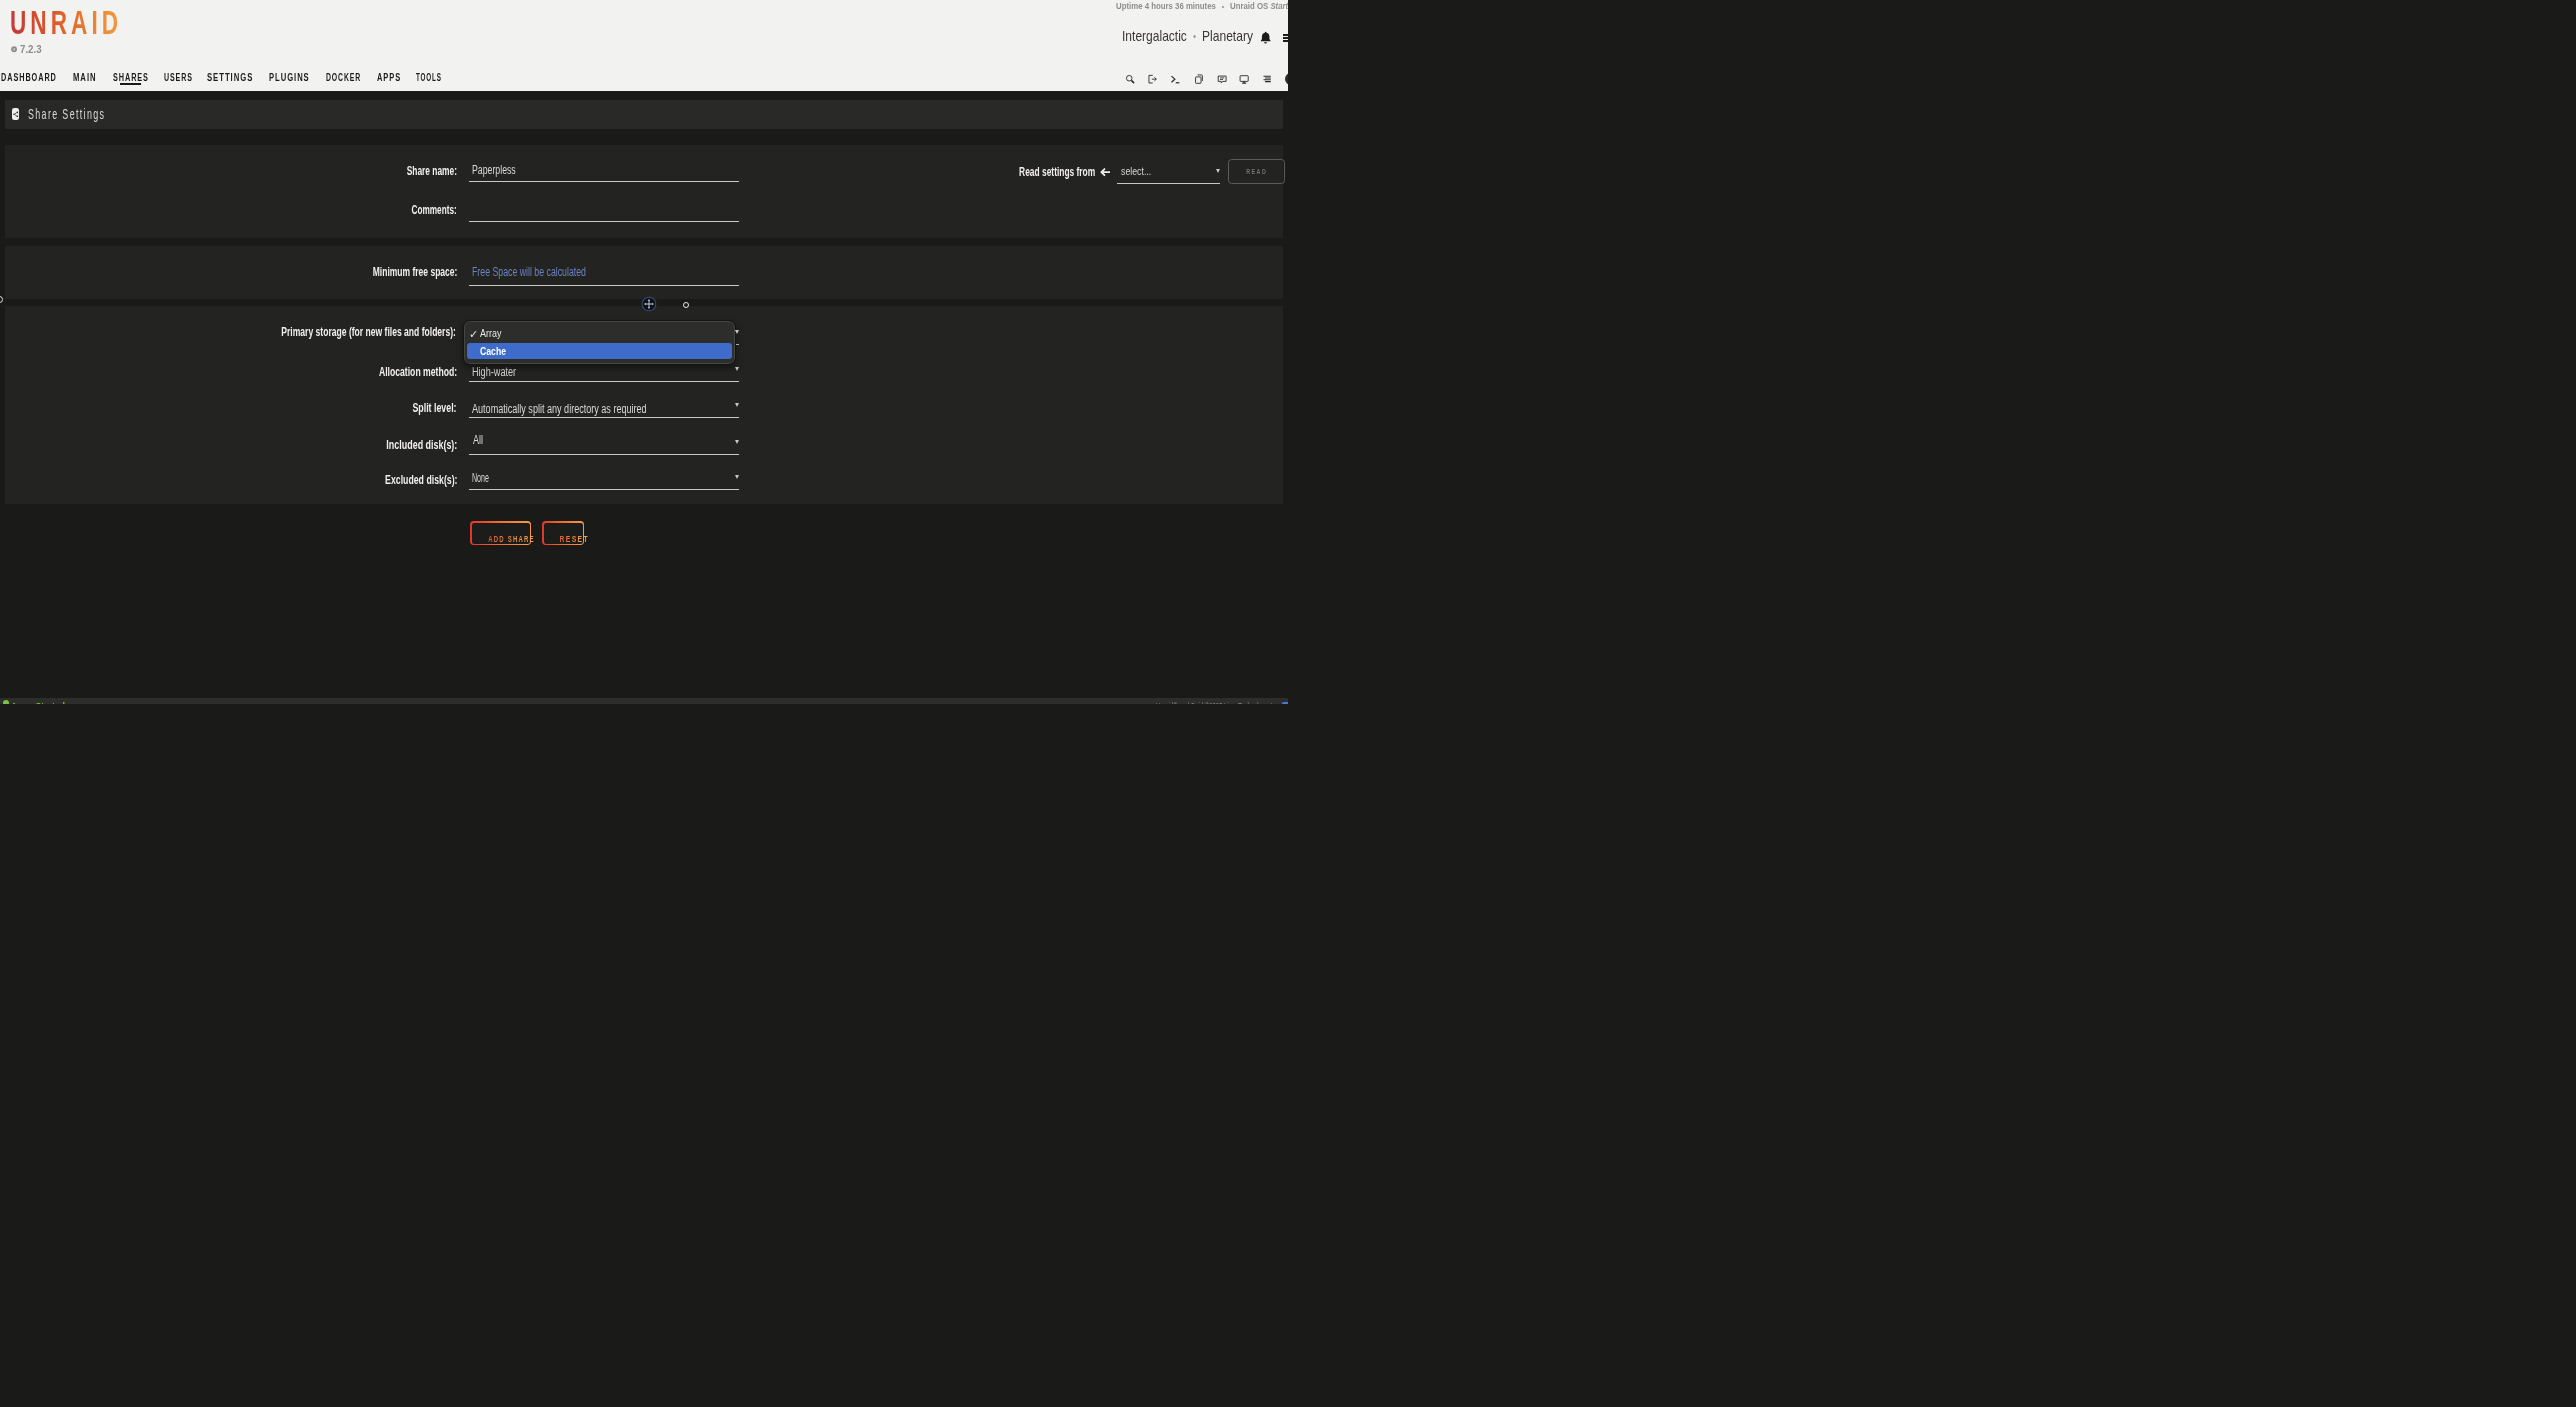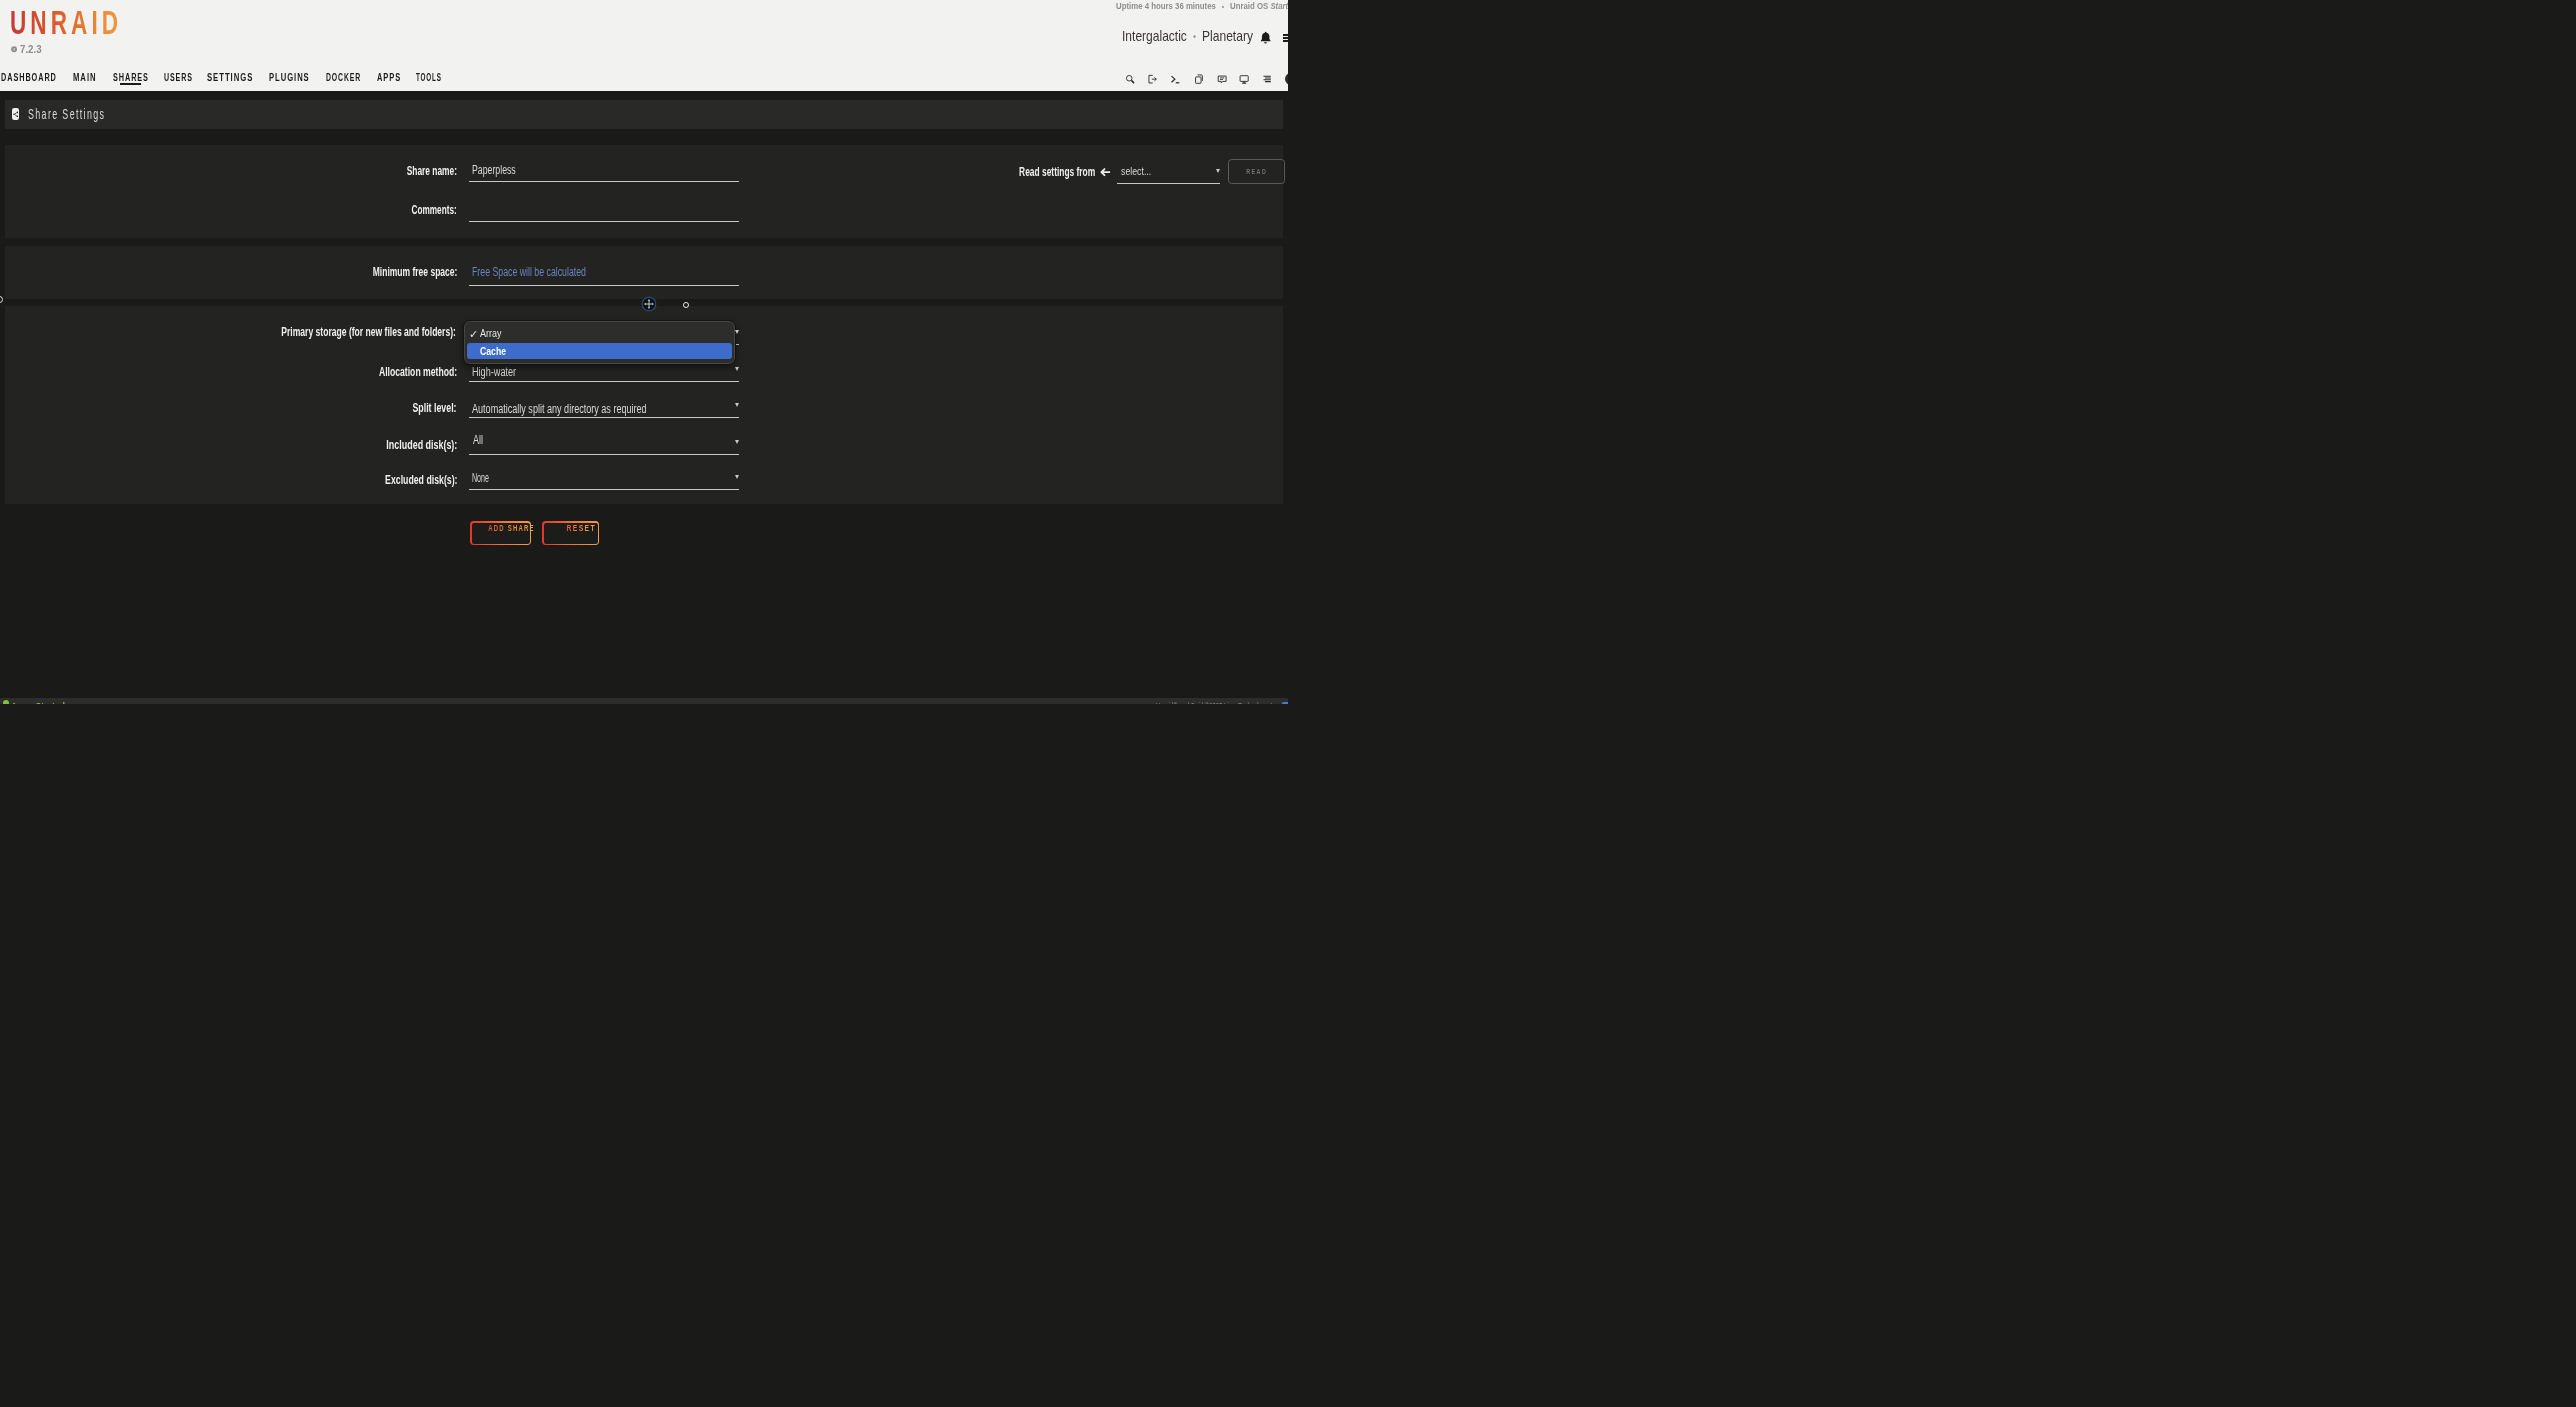--- a/index.html
+++ b/index.html
@@ -60,26 +60,26 @@
   .opt-check { position:absolute; left:4px; top:6.6px; font-size:11px; color:#e8e8e8; line-height:1; }
   .opt-array { position:absolute; left:15px; top:6.3px; font-size:11.8px; color:#e8e8e8; line-height:1; }
   .opt-cache-row { position:absolute; left:1.8px; top:20.7px; width:265px; height:16px;
                    background:#3e6cca; border-radius:3px; }
   .opt-cache { position:absolute; left:13px; top:3.7px; font-size:11px; font-weight:bold; color:#fff; line-height:1; }
 
   
   .gbtn { position:absolute; top:521px; height:24px; border-radius:3.7px; padding:1.5px;
           background:linear-gradient(90deg,#e0372b,#ef6f33,#f89c49); cursor:pointer; }
   .gbtn .inner { width:100%; height:100%; background:#1c1c1b; border-radius:2.2px;
-                 display:flex; align-items:flex-start; justify-content:center;padding-left:22px; }
+                 display:flex; align-items:flex-end; justify-content:center;padding-left:22px; }
   .gbtn span { font-size:8.9px; font-weight:bold; letter-spacing:1.8px; white-space:nowrap;
                background:linear-gradient(90deg,#e25c31,#ef8c3e,#f5a34d);
                -webkit-background-clip:text; background-clip:text; color:transparent; }
   .btn-add { left:470px; width:61px; }
-  .btn-reset { left:542px; width:57px; }
+  .btn-reset { left:542px; width:42px; }
 
   
   .footer { left:0; top:698px; width:1288px; height:22px; background:#2d2d2b; }
   .array-dot { left:2.6px; top:700px; width:6.3px; height:6.3px; border-radius:50%; background:#7fc13f; }
   .array-status { left:10.7px; top:701px; font-size:9.6px; font-weight:bold; color:#7fc13f; }
   .copyright { left:1156px; top:702px; font-size:8.9px; color:#8b8a88; }
   .flag-icon { left:1282px; top:702px; width:6.6px; height:6.6px; border-radius:1.5px; background:#4f74d9; }
 
   
   .cursor-move { left:641px; top:296px; z-index:9; }

